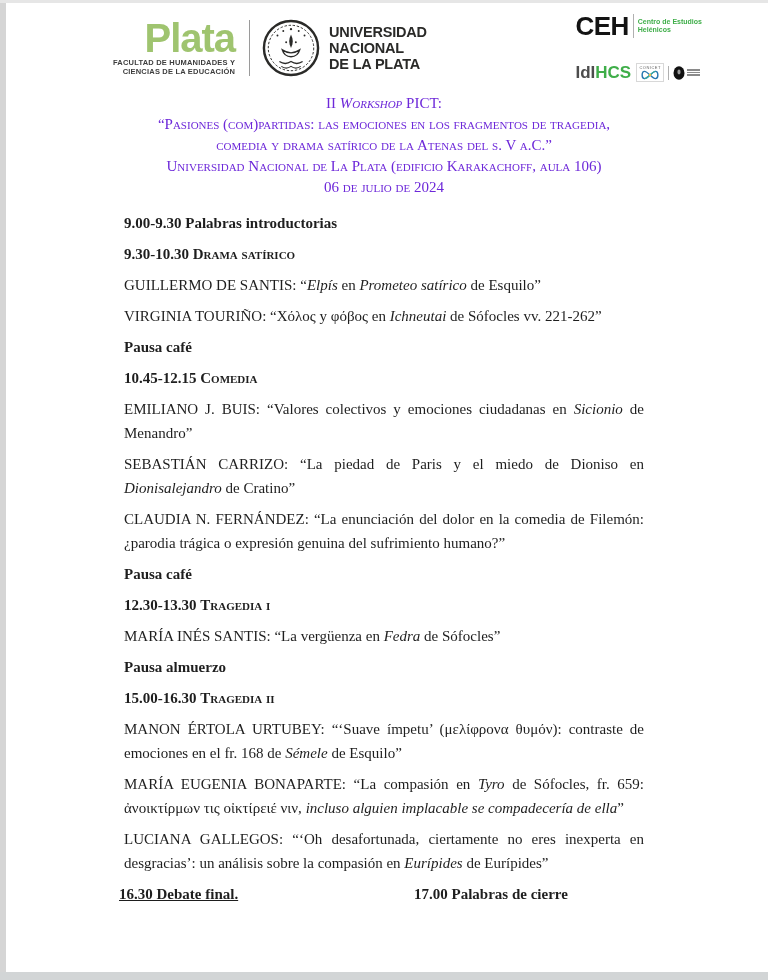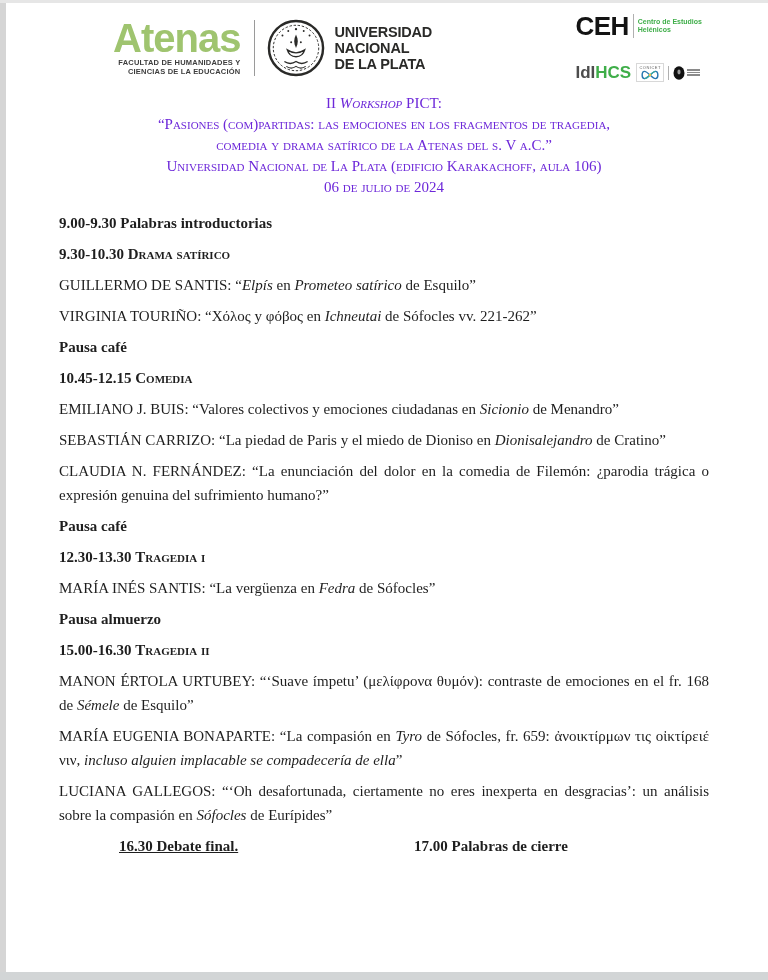--- a/index.html
+++ b/index.html
@@ -40,21 +40,21 @@
   .mini-seal{display:flex;align-items:center;gap:2px;}
   .micro-lines{display:flex;flex-direction:column;gap:1px;}
   .micro-lines i{display:block;width:13px;height:1.5px;background:#8a8a8a;}
 
   
   .title{ text-align:center;margin-top:12px;font-size:15px;line-height:21px;color:#6d28d9;}
   .t-sc{font-variant:small-caps;}
   .t-bold{font-weight:normal;}
 
   
-  .schedule{padding:0 53px;margin-top:13px;}
+  .schedule{padding:0 118px;margin-top:13px;}
   .item{font-size:15px;line-height:24px;margin-bottom:7px;}
   .talk{text-align:justify;}
   .b{font-weight:bold;}
   .i{font-style:italic;}
   .sc{font-variant:small-caps;}
 
   
   .final-row{display:flex;padding:0 113px;margin-top:3px;font-size:15px;line-height:24px;}
   .final-left{width:295px;text-decoration:underline;}
   .final-right{flex:1;}
@@ -63,21 +63,21 @@
 <body>
 
 <div class="edge-left"></div>
 <div class="edge-top"></div>
 <div class="edge-bottom"></div>
 
 <div class="page">
 
   <header class="logos">
     <div class="fahce">
-      <div class="fahce-word">Atenas</div>
+      <div class="fahce-word">Plata</div>
       <div class="fahce-cap">
         <span>FACULTAD DE HUMANIDADES Y</span><br>
         <span>CIENCIAS DE LA EDUCACIÓN</span>
       </div>
     </div>
 
     <div class="vdiv"></div>
 
     <div class="unlp">
       <svg width="58" height="58" viewBox="0 0 60 60">
@@ -156,21 +156,21 @@
     <div class="item talk"><span>EMILIANO J. BUIS: “Valores colectivos y emociones ciudadanas en </span><span class="i">Sicionio</span><span> de Menandro”</span></div>
     <div class="item talk"><span>SEBASTIÁN CARRIZO: “La piedad de Paris y el miedo de Dioniso en </span><span class="i">Dionisalejandro</span><span> de Cratino”</span></div>
     <div class="item talk"><span>CLAUDIA N. FERNÁNDEZ: “La enunciación del dolor en la comedia de Filemón: ¿parodia trágica o expresión genuina del sufrimiento humano?”</span></div>
     <div class="item"><span class="b">Pausa café</span></div>
     <div class="item"><span class="b">12.30-13.30 </span><span class="b sc">Tragedia i</span></div>
     <div class="item talk"><span>MARÍA INÉS SANTIS: “La vergüenza en </span><span class="i">Fedra</span><span> de Sófocles”</span></div>
     <div class="item"><span class="b">Pausa almuerzo</span></div>
     <div class="item"><span class="b">15.00-16.30 </span><span class="b sc">Tragedia ii</span></div>
     <div class="item talk"><span>MANON ÉRTOLA URTUBEY: “‘Suave ímpetu’ (μελίφρονα θυμόν): contraste de emociones en el fr. 168 de </span><span class="i">Sémele</span><span> de Esquilo”</span></div>
     <div class="item talk"><span>MARÍA EUGENIA BONAPARTE: “La compasión en </span><span class="i">Tyro</span><span> de Sófocles, fr. 659: ἀνοικτίρμων τις οἰκτίρειέ νιν, </span><span class="i">incluso alguien implacable se compadecería de ella</span><span>”</span></div>
-    <div class="item talk"><span>LUCIANA GALLEGOS: “‘Oh desafortunada, ciertamente no eres inexperta en desgracias’: un análisis sobre la compasión en </span><span class="i">Sófocles</span><span> de Eurípides”</span></div>
+    <div class="item talk"><span>LUCIANA GALLEGOS: “‘Oh desafortunada, ciertamente no eres inexperta en desgracias’: un análisis sobre la compasión en </span><span class="i">Eurípides</span><span> de Eurípides”</span></div>
   </section>
 
   <footer class="final-row">
     <div class="final-left"><span class="b">16.30 Debate final.</span></div>
     <div class="final-right"><span class="b">17.00 Palabras de cierre</span></div>
   </footer>
 
 </div>
 
 </body></html>

